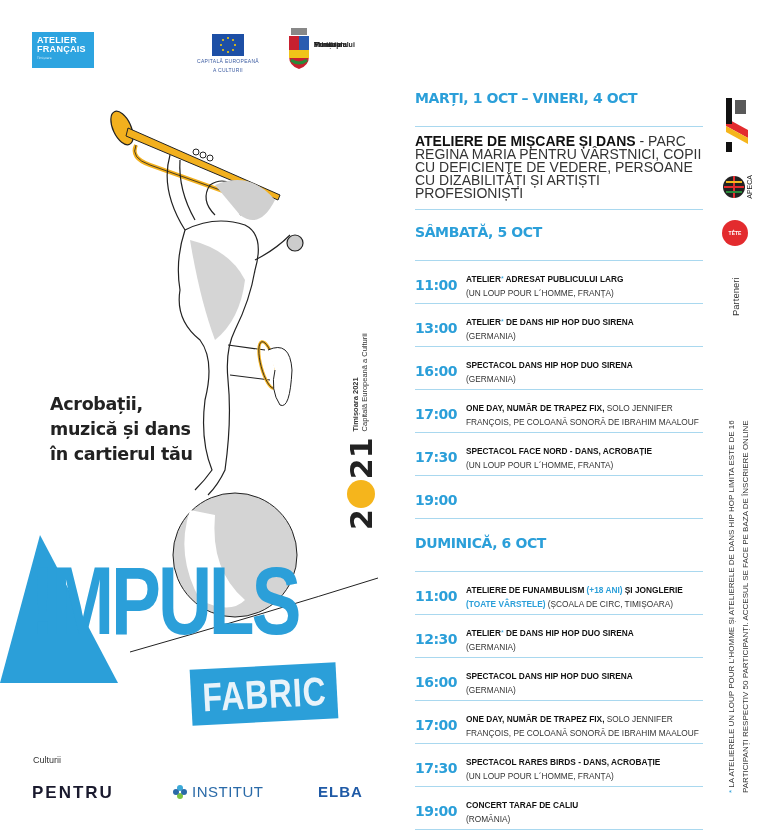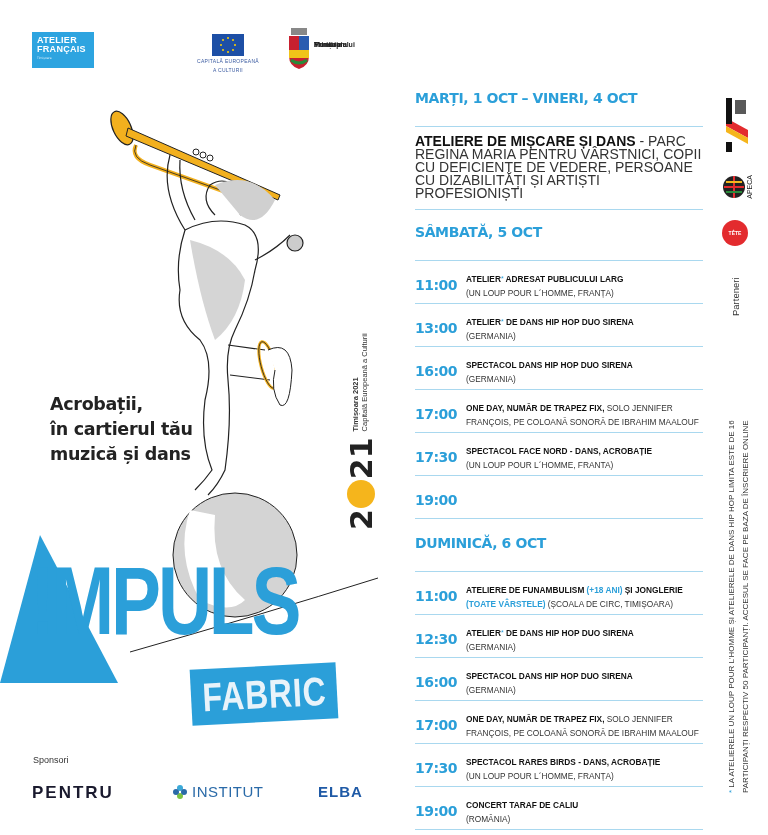--- a/index.html
+++ b/index.html
@@ -132,22 +132,22 @@
   <path d="M268 350 Q290 340 292 370 Q290 410 280 405 Q270 390 275 370" fill="#fff" stroke="#222" stroke-width="1"></path>
 
   <circle cx="235" cy="555" r="62" fill="#d4d4d4" stroke="#222" stroke-width="1"></circle>
   <path d="M190 510 Q175 555 200 600 Q230 615 245 600 Q210 570 215 515 Z" fill="#fff"></path>
 
   <path d="M130 652 Q260 615 378 578" fill="none" stroke="#222" stroke-width="1"></path>
 </svg>
 
 <div class="tagline">
   <div>Acrobații,</div>
+  <div>muzică și dans</div>
   <div>în cartierul tău</div>
-  <div>muzică și dans</div>
 </div>
 
 <div class="year-block">
   <div class="year-rot">
     <div class="year-num">
       <span>2</span>
       <span class="year-dot"></span>
       <span>21</span>
     </div>
     <div class="year-txt">
@@ -160,21 +160,21 @@
 <div class="impuls">
   <svg style="position:absolute;left:0;top:10px" width="130" height="150" viewBox="0 0 130 150">
     <path d="M40 0 L118 148 L0 148 Z" fill="#2b9fd9"></path>
   </svg>
   <div class="impuls-word">!MPULS</div>
   <div class="fabric-box">
     <span>FABRIC</span>
   </div>
 </div>
 
-<div class="sponsors-label">Sponsori</div>
+<div class="sponsors-label">Culturii</div>
 <div class="sp sp-akwel">PENTRU</div>
 <div class="sp sp-help">
   <svg width="16" height="16" viewBox="0 0 16 16">
     <circle cx="8" cy="4" r="3" fill="#3aa9d8"></circle>
       <circle cx="8" cy="12" r="3" fill="#7cc242"></circle>
     <circle cx="4" cy="8" r="3" fill="#2a6aa8"></circle>
       <circle cx="12" cy="8" r="3" fill="#2a6aa8"></circle>
   </svg>
   <span>INSTITUT</span>
 </div>

